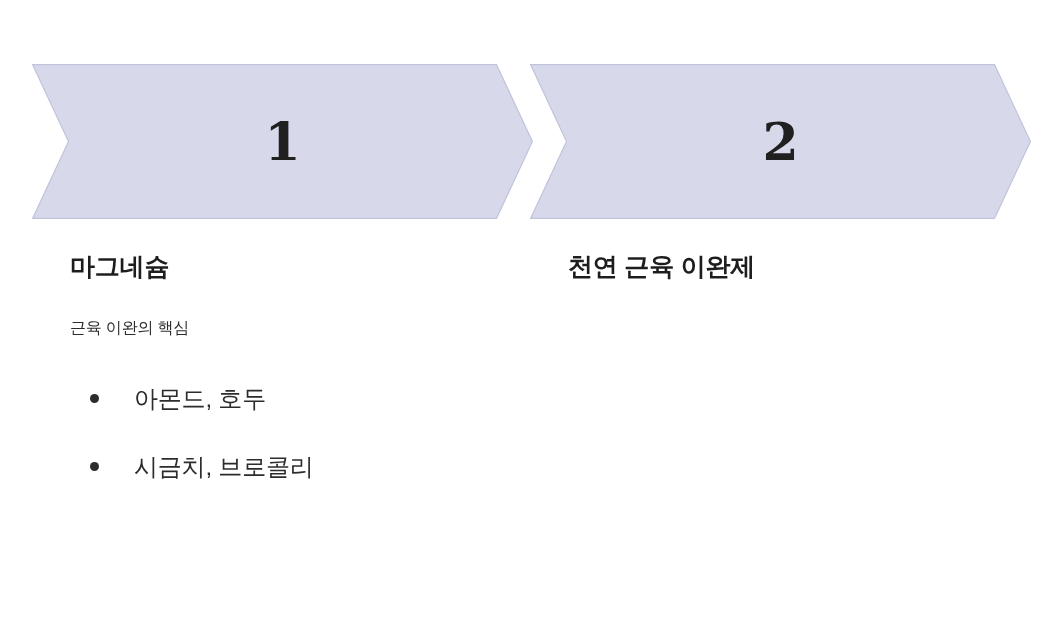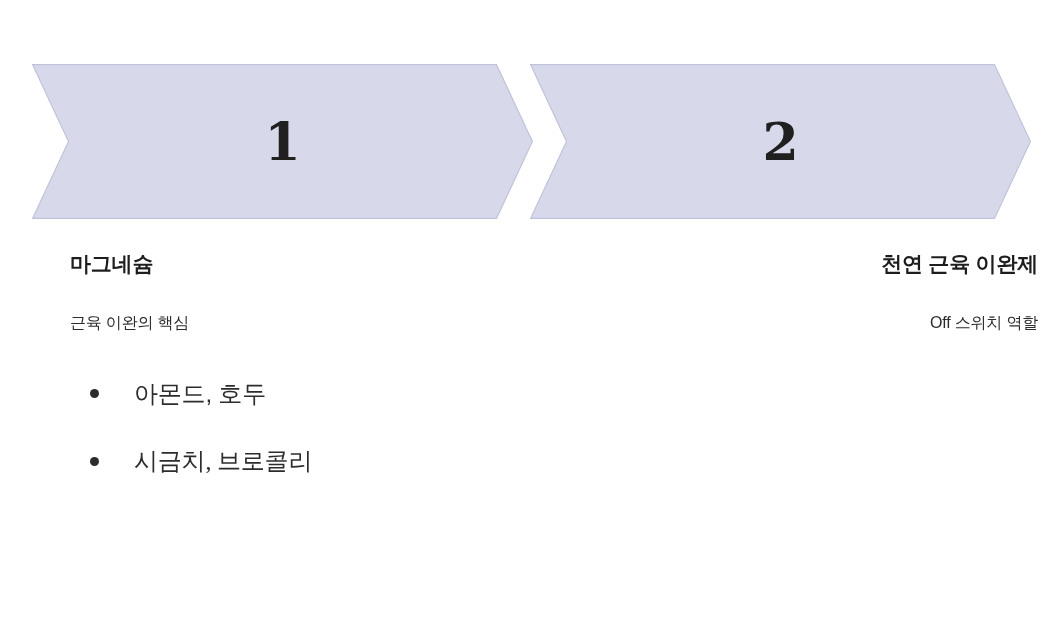--- a/index.html
+++ b/index.html
@@ -81,24 +81,24 @@
     top: 251px;
     width: 1046px;
     height: 369px;
   }
   .column {
     position: absolute;
     top: 0;
     width: 470px;
   }
   #column-1 { left: 70px; }
-  #column-2 { left: 568px; text-align: right; }
+  #column-2 { left: 568px; }
 
   .col-heading {
-    font-size: 21px;
+    font-size: 25px;
     font-weight: 700;
     color: #1d1d1d;
     line-height: 1.25;
     margin: 0;
     letter-spacing: -0.2px;
     white-space: nowrap;
   }
   .col-subtitle {
     margin: 0;
     padding-top: 36px;
@@ -119,21 +119,21 @@
   .bullet-item {
     position: relative;
     padding-left: 64px;
     font-size: 24px;
     color: #2c2c2c;
     line-height: 1.3;
     letter-spacing: -0.2px;
     margin-bottom: 37px;
     white-space: nowrap;
   }
-  .bullet-item:last-child { margin-bottom: 0; font-family: Liberation Serif, serif; }
+  .bullet-item:last-child { margin-bottom: 0; }
   .bullet-dot {
     position: absolute;
     left: 20px;
     top: 11px;
     width: 9px;
     height: 9px;
     border-radius: 50%;
     background: #2b2b2b;
   }
 </style>
@@ -172,18 +172,17 @@
         </li>
         <li class="bullet-item">
           <span class="bullet-dot"></span>
           <span>시금치, 브로콜리</span>
         </li>
       </ul>
     </div>
 
     <div class="column" id="column-2">
       <div class="col-heading">천연 근육 이완제</div>
-      <div class="col-subtitle">Off 스위치 역할</div>
     </div>
 
   </div>
 
 </div>
 
 </body></html>

